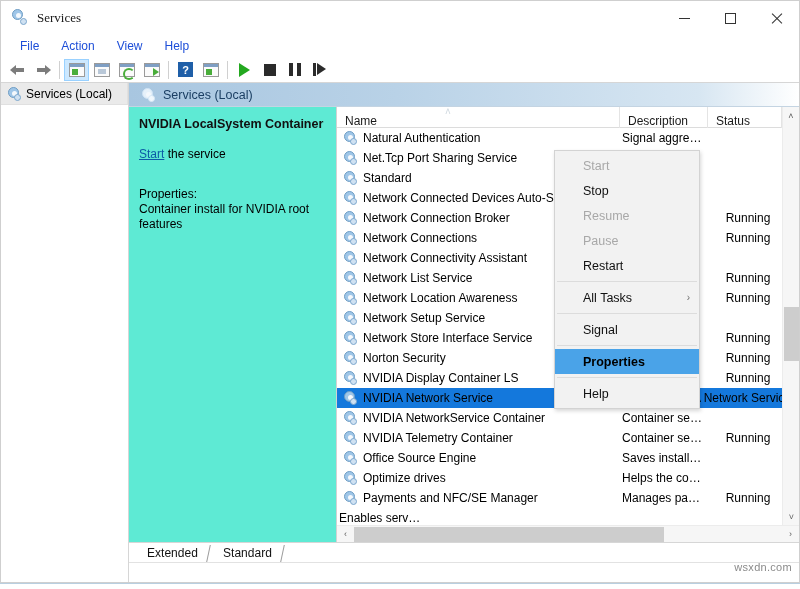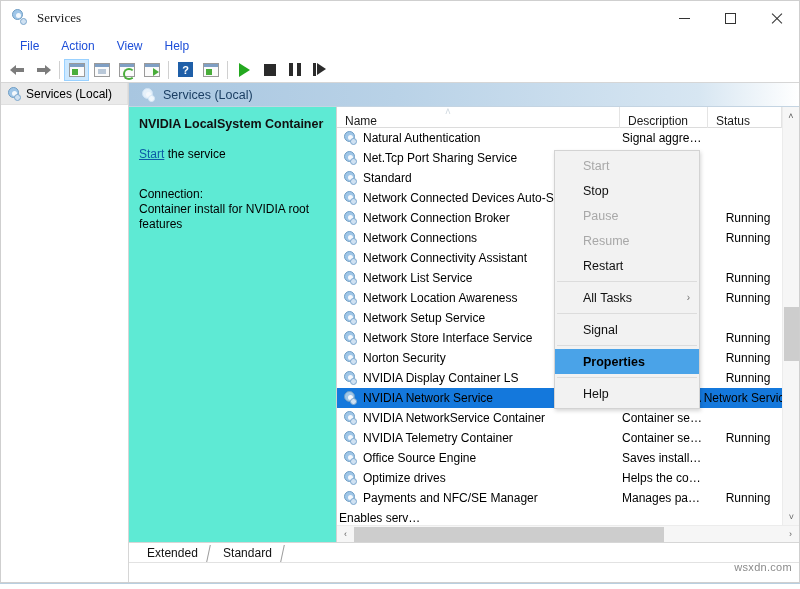--- a/index.html
+++ b/index.html
@@ -331,21 +331,21 @@
         <span class="hdr-txt">Services (Local)</span>
       </div>
 
       <div class="split">
 
         <div class="details">
           <div class="det-title">NVIDIA LocalSystem Container</div>
           <div class="det-link-line">
             <span class="det-link">Start</span><span> the service</span>
           </div>
-          <div class="det-desc-label">Connection:</div>
+          <div class="det-desc-label">Properties:</div>
           <div class="det-desc-text">Container install for NVIDIA root features</div>
         </div>
 
         <div class="listwrap">
 
           <div class="colhdr">
             <div class="col name">
               <span>Name</span>
               <span class="sortmark">˄</span>
             </div>
@@ -621,24 +621,24 @@
   </div>
 
   <div class="ctxmenu" id="ctxmenu">
       <div class="ctxitem disabled">
         <span>Start</span>
       </div>
       <div class="ctxitem">
         <span>Stop</span>
       </div>
       <div class="ctxitem disabled">
+        <span>Resume</span>
+      </div>
+      <div class="ctxitem disabled">
         <span>Pause</span>
-      </div>
-      <div class="ctxitem disabled">
-        <span>Resume</span>
       </div>
       <div class="ctxitem">
         <span>Restart</span>
       </div>
       <div class="ctxsep"></div>
       <div class="ctxitem">
         <span>All Tasks</span>
         <span class="sub">›</span>
       </div>
       <div class="ctxsep"></div>

